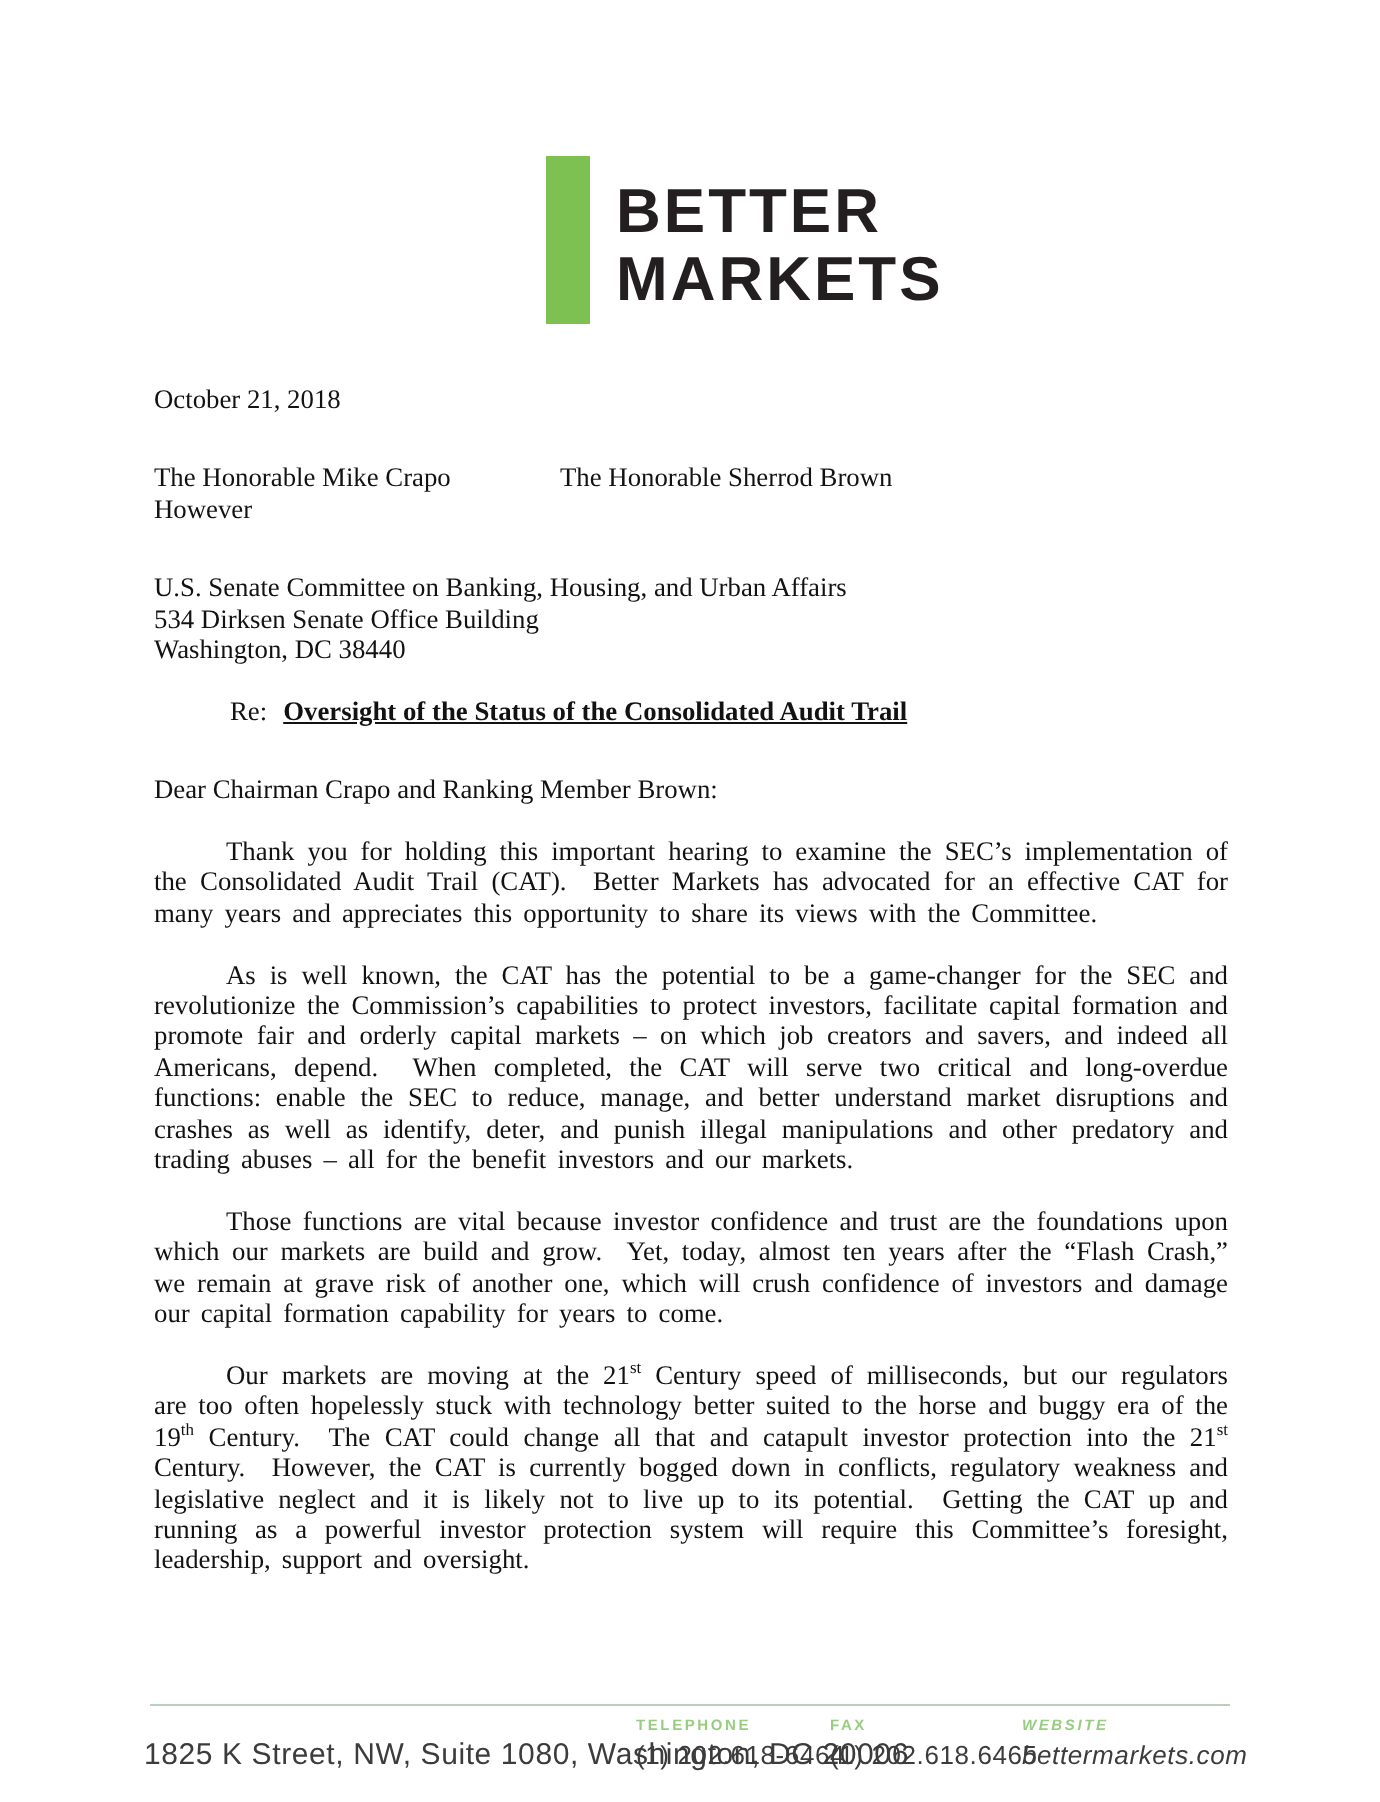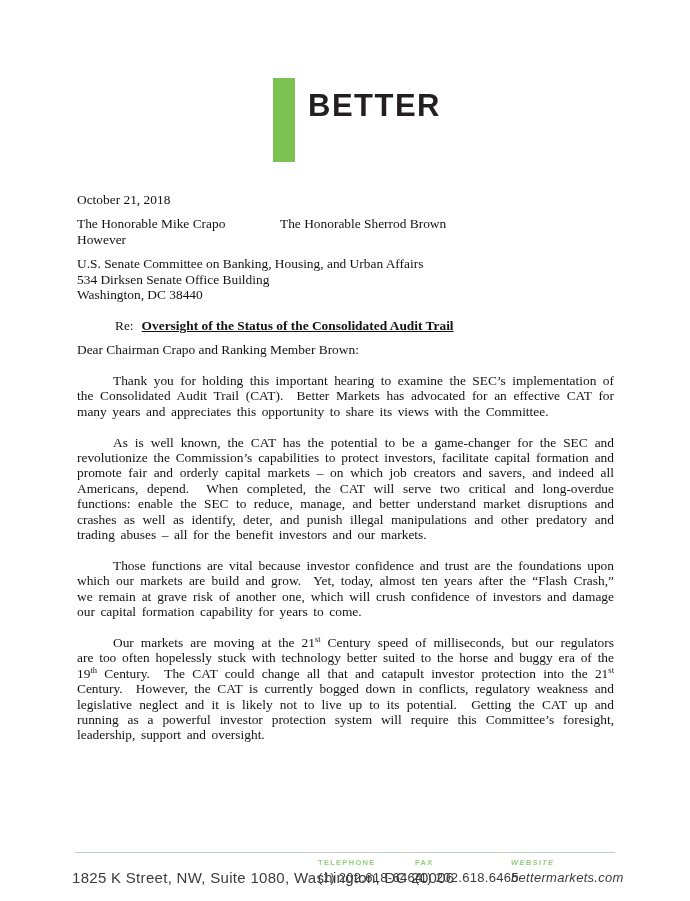--- a/index.html
+++ b/index.html
@@ -28,21 +28,21 @@
 
   
   .content {
     position: absolute;
     top: 192px;
     left: 77px;
     width: 537px;
     font-size: 13.4px;
     line-height: 15.4px;
   }
-  .content .blk { margin-top: 9px; }
+  .content .blk { margin-top: 24px; }
   .recipients { display: flex; }
   .rec-left { width: 203px; }
   .re-line { margin-top: 15.4px; }
   .re-label { display: inline-block; margin-left: 38px; }
   .re-subject {
     display: inline-block;
     margin-left: 8px;
     font-weight: 700;
     text-decoration: underline;
   }
@@ -98,20 +98,21 @@
 </style>
 </head>
 <body>
 
 <div class="page">
 
   <div class="logo">
     <div class="logo-bar"></div>
     <div class="logo-text">
       <div>BETTER</div>
+      <div>MARKETS</div>
     </div>
   </div>
 
   <div class="content">
     <div>October 21, 2018</div>
 
     <div class="recipients blk">
       <div class="rec-left">
         <div>The Honorable Mike Crapo</div>
         <div>However</div>

